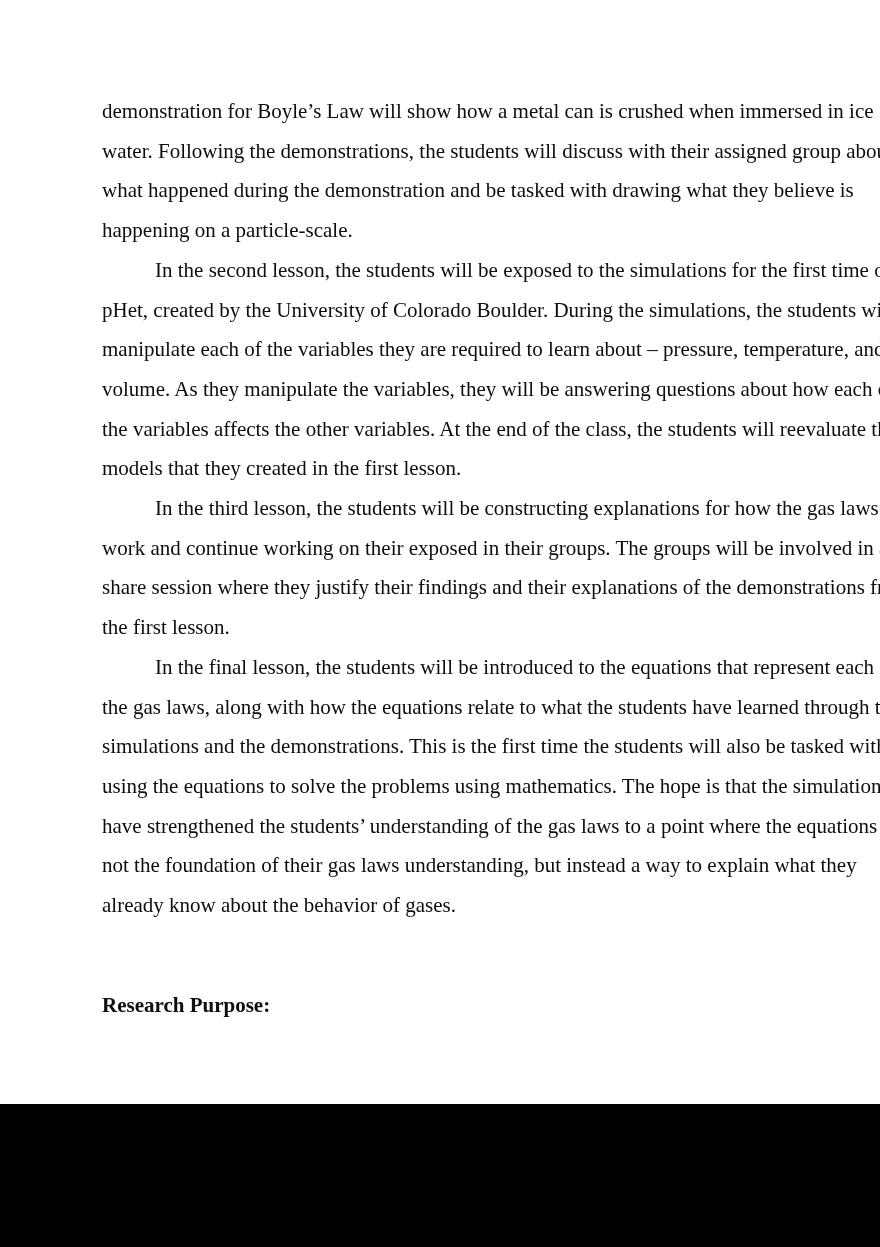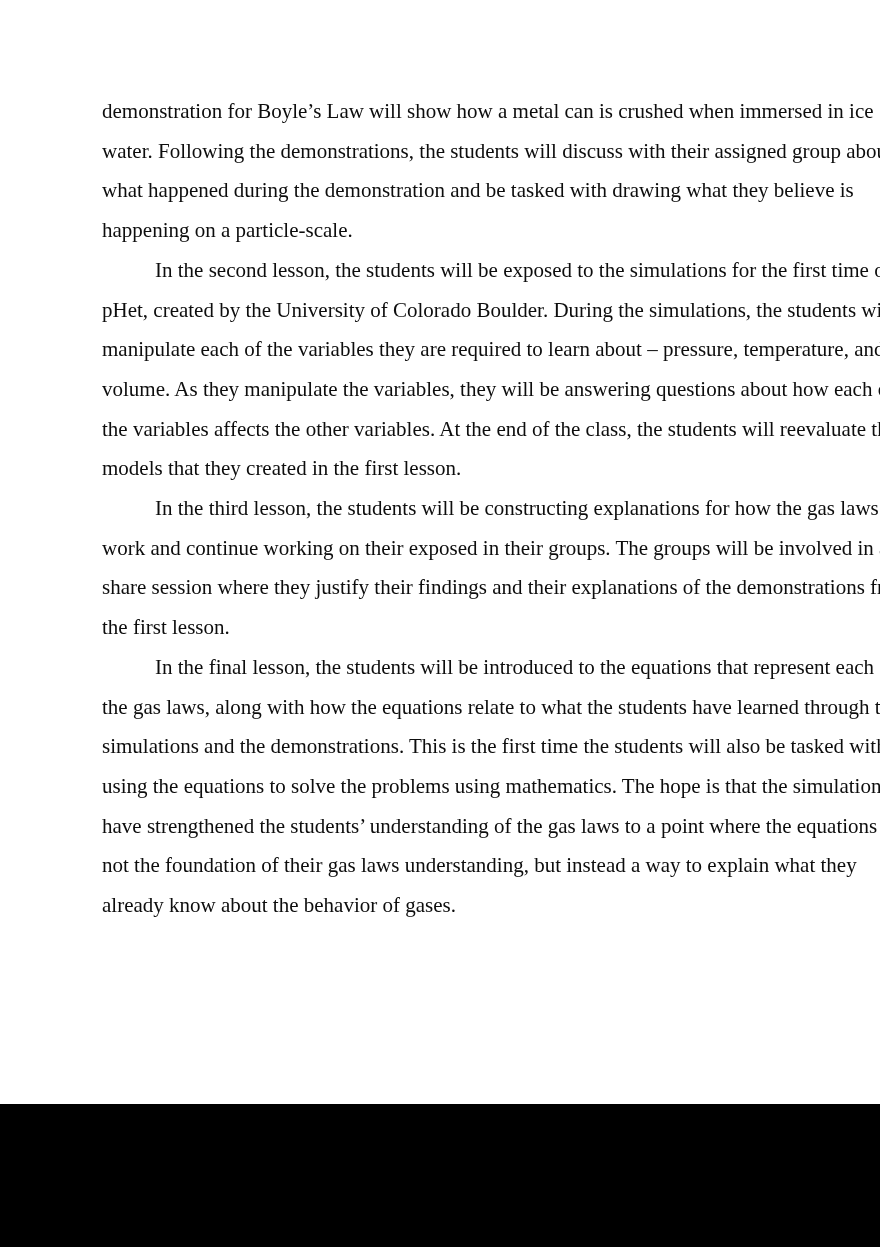--- a/index.html
+++ b/index.html
@@ -71,15 +71,16 @@
 work and continue working on their exposed in their groups. The groups will be involved in a
 share session where they justify their findings and their explanations of the demonstrations from
 the first lesson.</p>
     <p class="para indented">In the final lesson, the students will be introduced to the equations that represent each of
 the gas laws, along with how the equations relate to what the students have learned through the
 simulations and the demonstrations. This is the first time the students will also be tasked with
 using the equations to solve the problems using mathematics. The hope is that the simulations
 have strengthened the students’ understanding of the gas laws to a point where the equations are
 not the foundation of their gas laws understanding, but instead a way to explain what they
 already know about the behavior of gases.</p>
+    <h2 class="heading">Research Purpose:</h2>
   </div>
   <div class="below-page" style="background: rgb(0, 0, 0);"></div>
 </div>
 
 </body></html>

